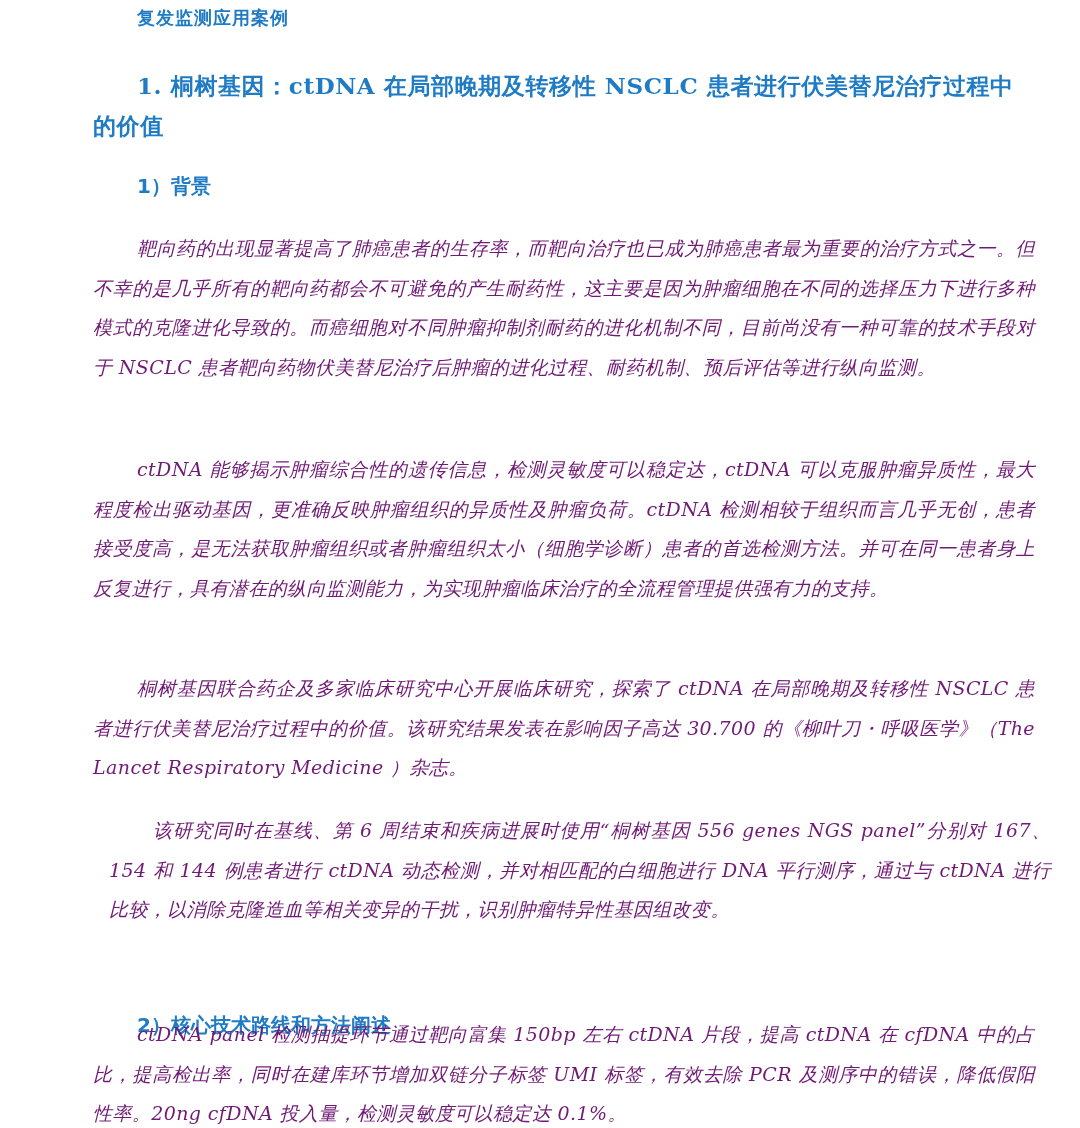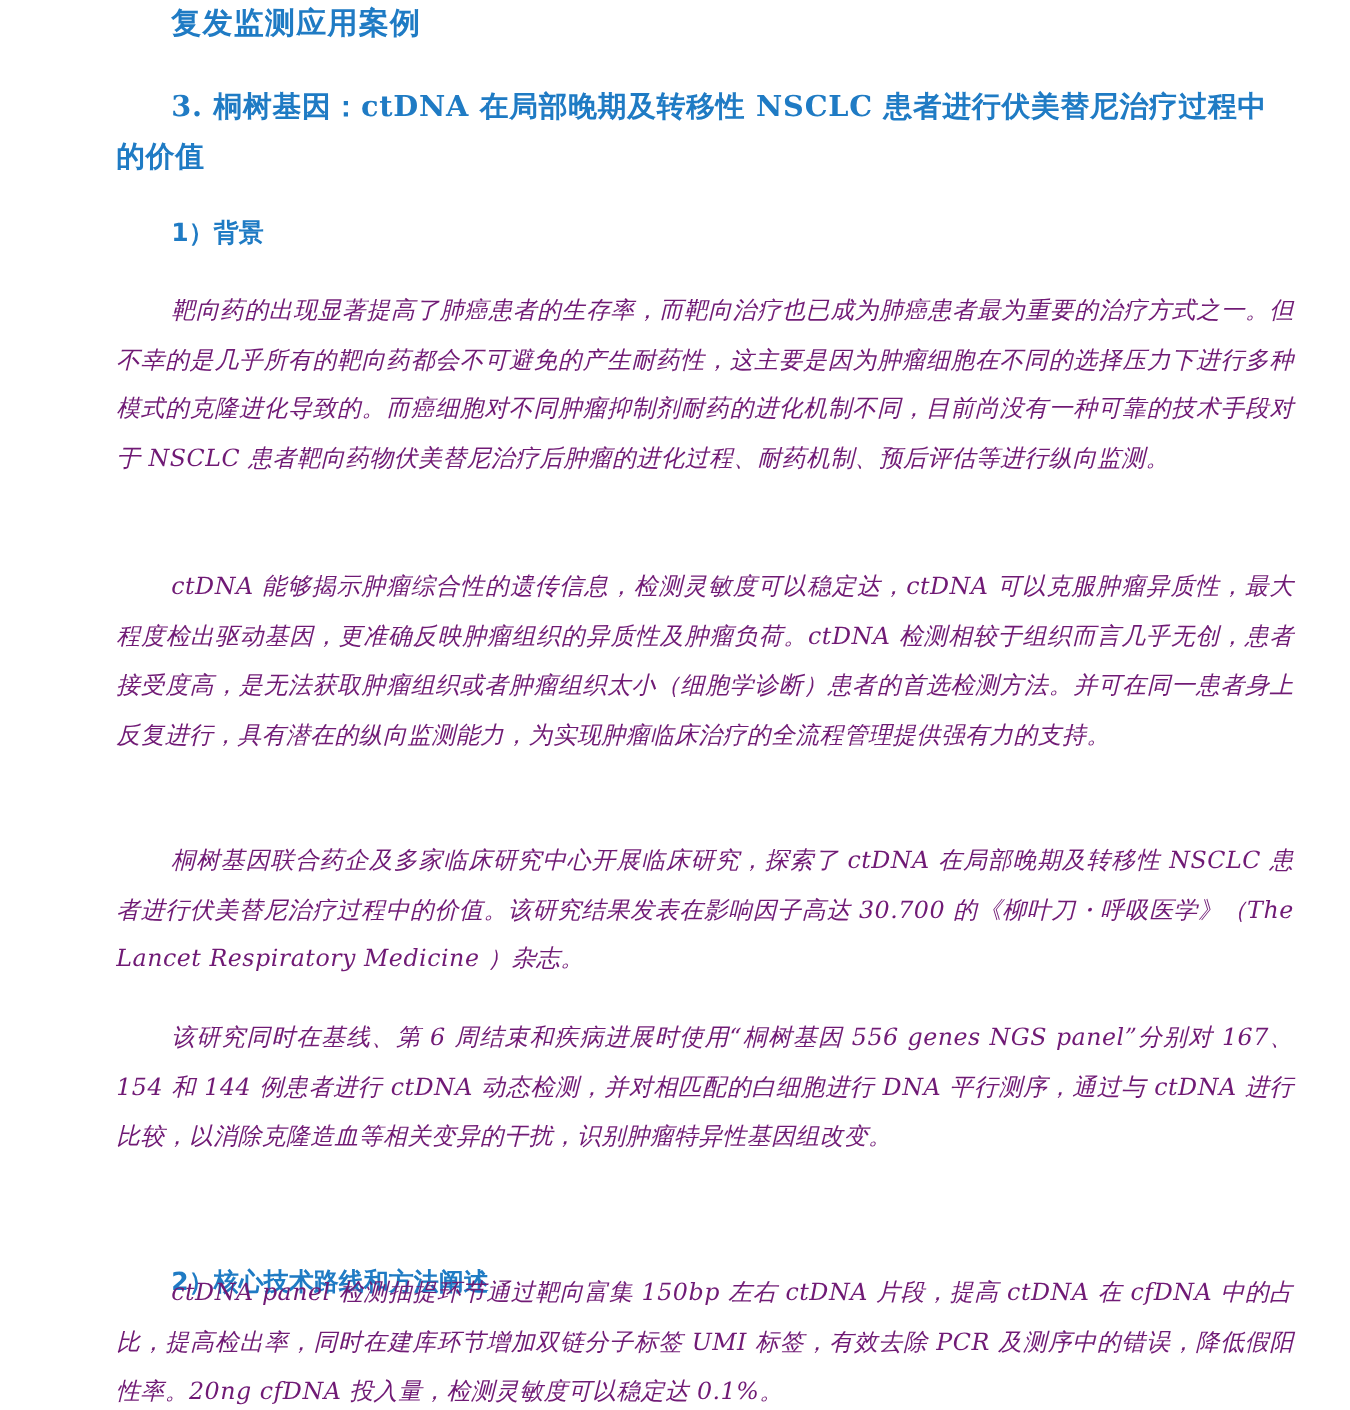--- a/index.html
+++ b/index.html
@@ -1,34 +1,34 @@
 <!DOCTYPE html>
 <html><head>
 <meta charset="utf-8">
 <style>
   html, body { margin:0; padding:0; background:#ffffff; }
   body { width:1080px; height:1128px; overflow:hidden; position:relative;
          font-family:"DejaVu Serif","Liberation Serif",serif; color:#2a2a2a; }
   .page { position:absolute; left:93px; top:0; width:942px; }
   .h-main { position:absolute; left:44px; top:2px; font-family:"DejaVu Sans","Liberation Sans",sans-serif;
-            font-weight:bold; font-size:24px; color:#1f7bc4; letter-spacing:1px; line-height:32px; margin:0; }
+            font-weight:bold; font-size:18px; color:#1f7bc4; letter-spacing:1px; line-height:32px; margin:0; }
   .h-sub { position:absolute; left:0; top:66px; width:942px; font-size:23px; color:#1f7bc4;
            line-height:40px; text-indent:44px; margin:0; letter-spacing:0.6px; }
   .h-sec { position:absolute; left:44px; font-size:20px; color:#1f7bc4; line-height:30px; margin:0; font-weight:bold; font-family:"DejaVu Sans","Liberation Sans",sans-serif; }
   .para { position:absolute; left:0; width:942px; font-size:19px; line-height:39.5px; margin:0;
           text-indent:44px; text-align:justify; letter-spacing:0.4px; color:#701a75;font-style:italic; }
 </style>
 </head>
 <body>
 
 <div class="page">
   <h1 class="h-main">复发监测应用案例</h1>
-  <h2 class="h-sub">3. 桐树基因：ctDNA 在局部晚期及转移性 NSCLC 患者进行伏美替尼治疗过程中的价值</h2>
+  <h2 class="h-sub">1. 桐树基因：ctDNA 在局部晚期及转移性 NSCLC 患者进行伏美替尼治疗过程中的价值</h2>
 
   <h3 class="h-sec" style="top:171px;text-align:right;">1）背景</h3>
   <p class="para" style="top:229px;">靶向药的出现显著提高了肺癌患者的生存率，而靶向治疗也已成为肺癌患者最为重要的治疗方式之一。但不幸的是几乎所有的靶向药都会不可避免的产生耐药性，这主要是因为肿瘤细胞在不同的选择压力下进行多种模式的克隆进化导致的。而癌细胞对不同肿瘤抑制剂耐药的进化机制不同，目前尚没有一种可靠的技术手段对于 NSCLC 患者靶向药物伏美替尼治疗后肿瘤的进化过程、耐药机制、预后评估等进行纵向监测。</p>
   <p class="para" style="top:450px;">ctDNA 能够揭示肿瘤综合性的遗传信息，检测灵敏度可以稳定达，ctDNA 可以克服肿瘤异质性，最大程度检出驱动基因，更准确反映肿瘤组织的异质性及肿瘤负荷。ctDNA 检测相较于组织而言几乎无创，患者接受度高，是无法获取肿瘤组织或者肿瘤组织太小（细胞学诊断）患者的首选检测方法。并可在同一患者身上反复进行，具有潜在的纵向监测能力，为实现肿瘤临床治疗的全流程管理提供强有力的支持。</p>
   <p class="para" style="top:669px;">桐树基因联合药企及多家临床研究中心开展临床研究，探索了 ctDNA 在局部晚期及转移性 NSCLC 患者进行伏美替尼治疗过程中的价值。该研究结果发表在影响因子高达 30.700 的《柳叶刀・呼吸医学》（The Lancet Respiratory Medicine ）杂志。</p>
-  <p class="para" style="top:811px;">该研究同时在基线、第 6 周结束和疾病进展时使用“桐树基因 556 genes NGS panel”分别对 167、154 和 144 例患者进行 ctDNA 动态检测，并对相匹配的白细胞进行 DNA 平行测序，通过与 ctDNA 进行比较，以消除克隆造血等相关变异的干扰，识别肿瘤特异性基因组改变。</p>
+  <p class="para" style="top:811px;margin-left:16px;">该研究同时在基线、第 6 周结束和疾病进展时使用“桐树基因 556 genes NGS panel”分别对 167、154 和 144 例患者进行 ctDNA 动态检测，并对相匹配的白细胞进行 DNA 平行测序，通过与 ctDNA 进行比较，以消除克隆造血等相关变异的干扰，识别肿瘤特异性基因组改变。</p>
 
   <h3 class="h-sec" style="top:1010px;">2）核心技术路线和方法阐述</h3>
   <p class="para" style="top:1015px;">ctDNA panel 检测抽提环节通过靶向富集 150bp 左右 ctDNA 片段，提高 ctDNA 在 cfDNA 中的占比，提高检出率，同时在建库环节增加双链分子标签 UMI 标签，有效去除 PCR 及测序中的错误，降低假阳性率。20ng cfDNA 投入量，检测灵敏度可以稳定达 0.1%。</p>
 </div>
 
 </body></html>

